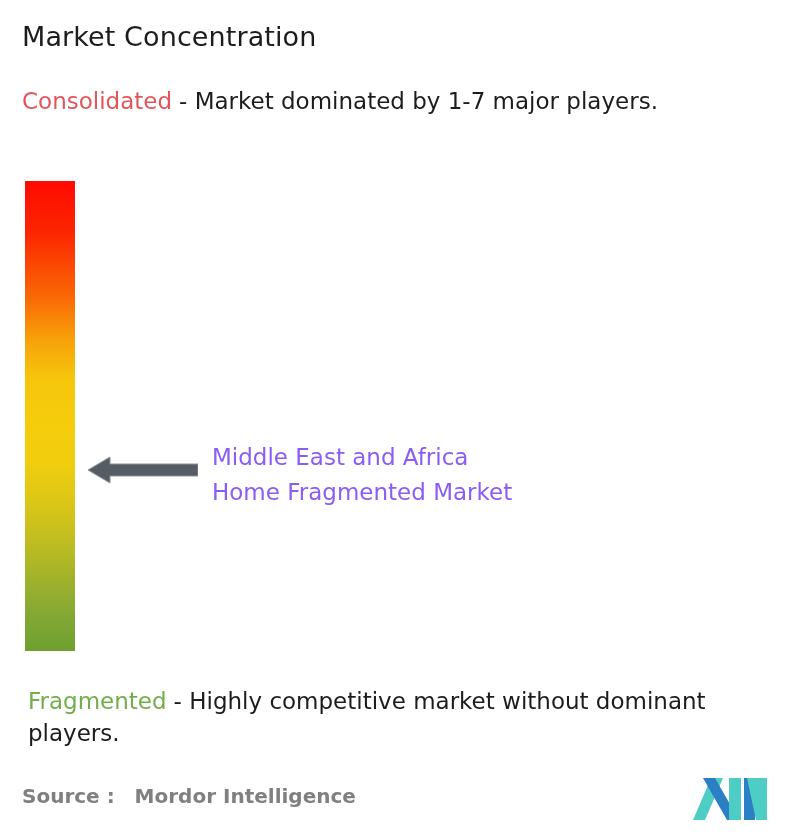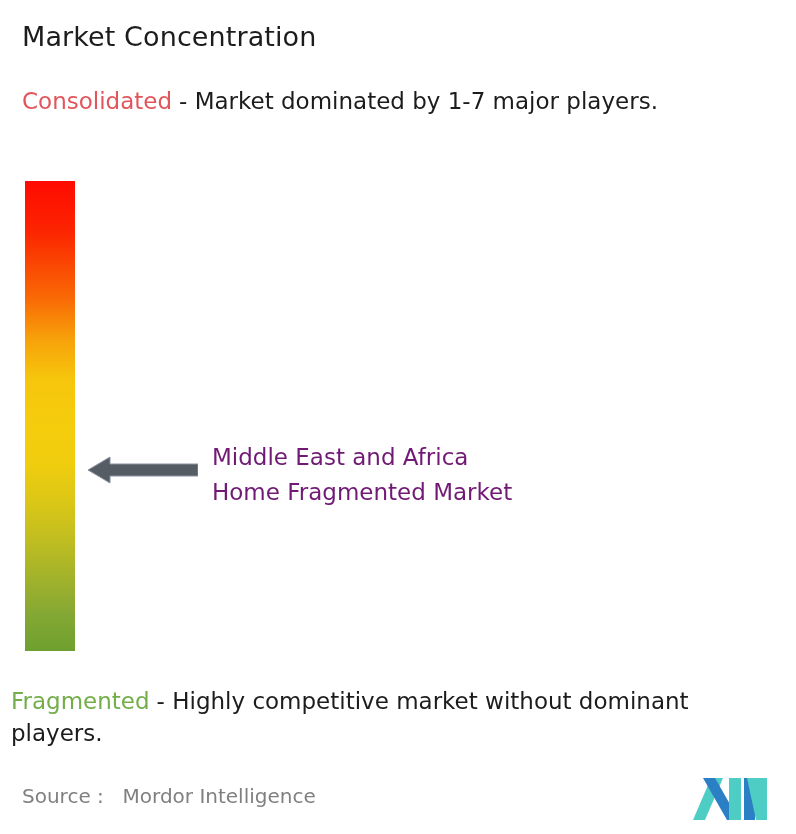--- a/index.html
+++ b/index.html
@@ -93,49 +93,49 @@
     top: 14px;
     width: 110px;
     height: 32px;
   }
   .callout-label {
     position: absolute;
     left: 124px;
     top: 0px;
     font-size: 23px;
     line-height: 35px;
-    color: #701a75;
+    color: #8b5cf6;
     font-weight: 400;
     white-space: nowrap;
   }
 
   
   .legend-bottom {
     position: absolute;
-    left: 11px;
+    left: 28px;
     top: 685px;
     width: 766px;
     font-size: 23px;
     line-height: 32px;
     color: #1c1c1c;
     font-weight: 400;
   }
   .legend-bottom .kw {
     color: #73ae4b;
   }
 
   
   .source-line {
     position: absolute;
     left: 22px;
     top: 782px;
     font-size: 20px;
     line-height: 28px;
     color: #808080;
-    font-weight: 400;
+    font-weight: 700;
     white-space: nowrap;
   }
 
   .brand-logo {
     position: absolute;
     left: 691px;
     top: 768px;
     width: 78px;
     height: 52px;
   }

